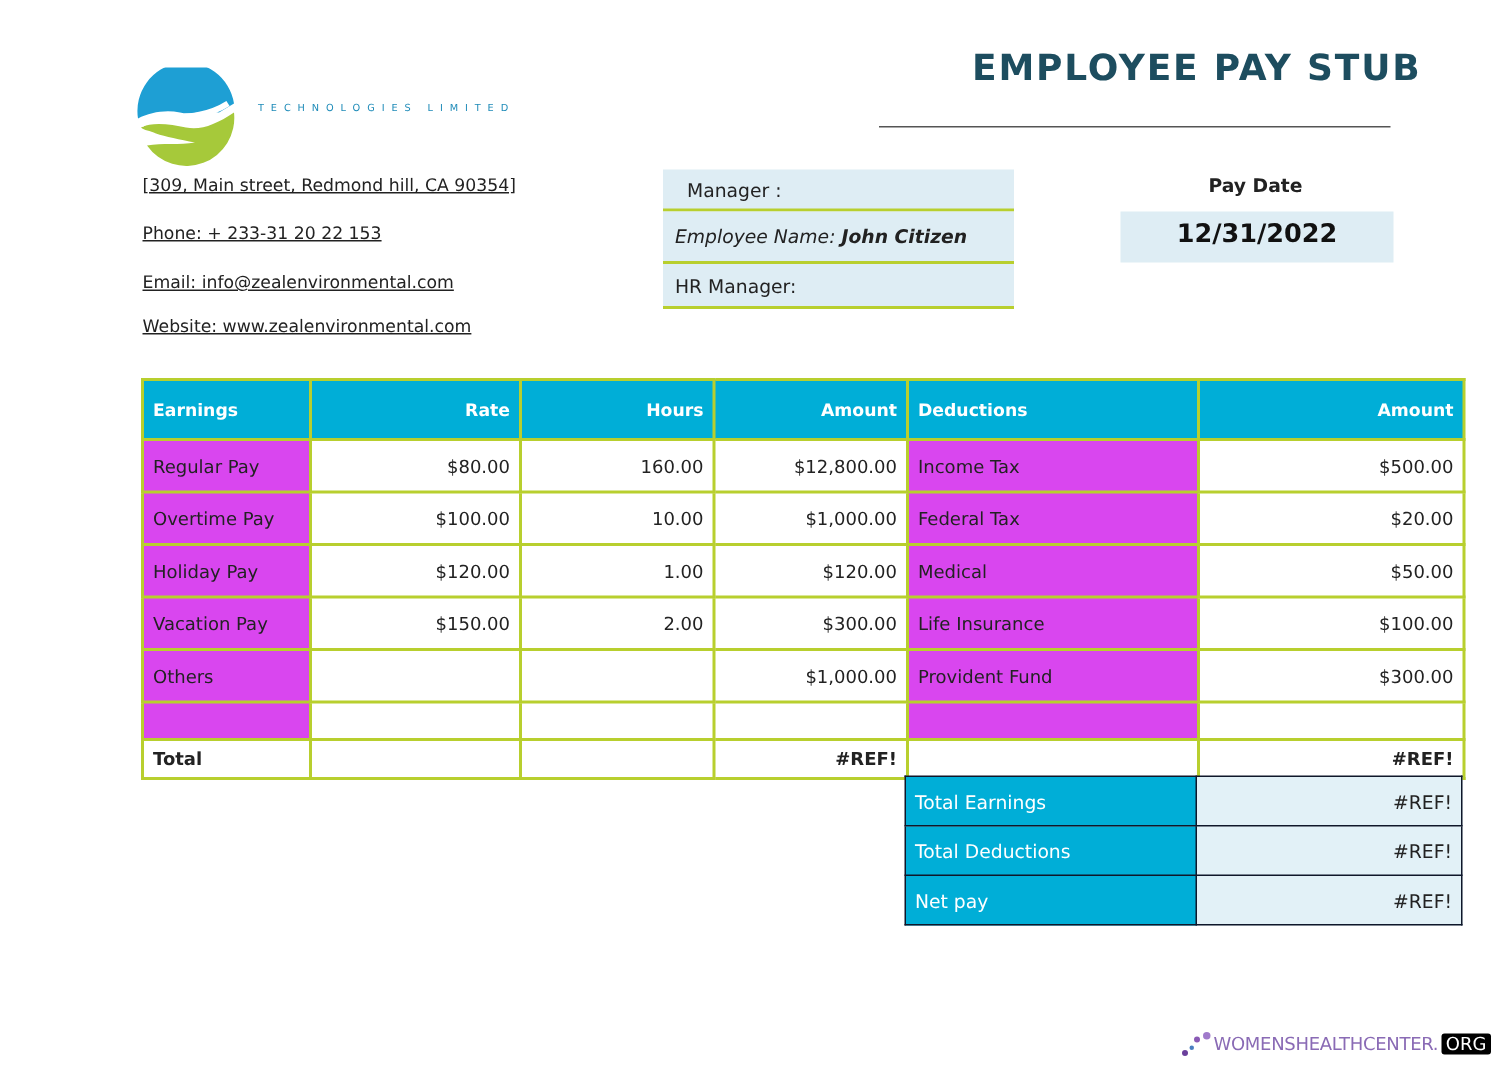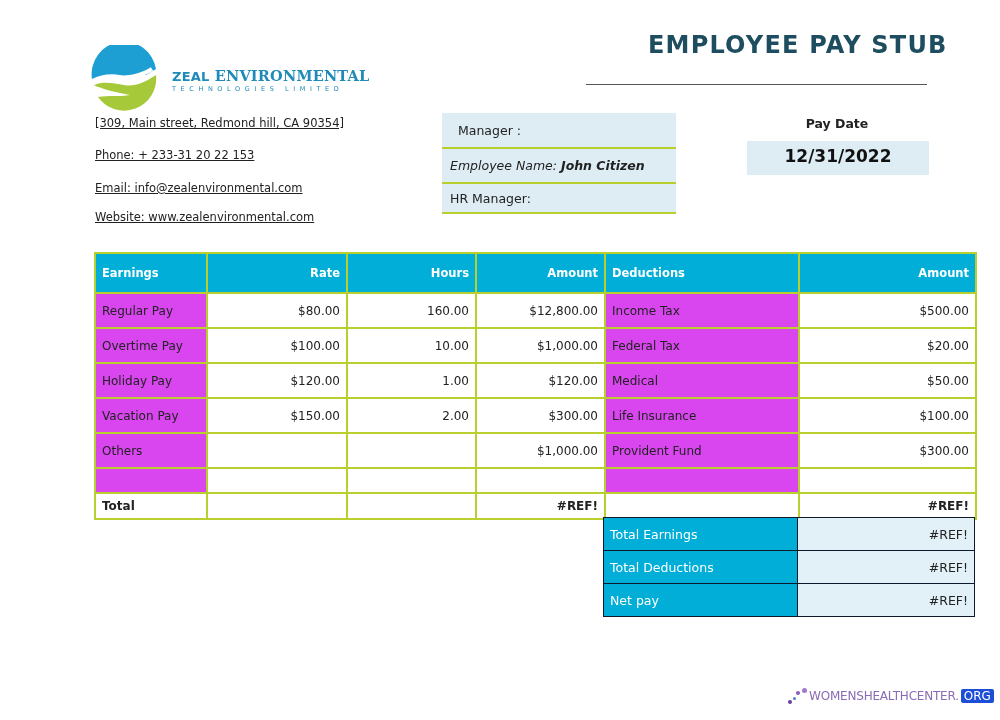--- a/index.html
+++ b/index.html
@@ -20,21 +20,21 @@
 
     
     .company { position: absolute; left: 95px; top: 116px; font-size: 11.5px; color: #222; }
     .company div { height: 32px; white-space: nowrap; text-decoration: underline; }
     .company div:nth-child(2) { height: 33px; }
     .company div:nth-child(3) { height: 29px; }
 
     
     .info-box { position: absolute; left: 442px; top: 113px; width: 234px; }
     .info-row { background: #deedf4; border-bottom: 2px solid #b8cf2e; padding-left: 8px; font-size: 12.5px; color: #222; display: flex; align-items: center; white-space: nowrap; }
-    .info-row.r1 { height: 36px; padding-left: 16px; }
+    .info-row.r1 { height: 28px; padding-left: 16px; }
     .info-row.r2 { height: 35px; font-style: italic; }
     .info-row.r3 { height: 30px; }
     .info-row.r4 { height: 30px; }
     .info-row b { font-weight: bold; margin-left: 4px; }
 
     
     .paydate-label { position: absolute; left: 747px; top: 116px; width: 180px; text-align: center; font-size: 12.5px; font-weight: bold; color: #222; }
     .paydate-value { position: absolute; left: 747px; top: 141px; width: 182px; height: 34px; background: #deedf4; text-align: center; line-height: 30px; font-size: 17px; font-weight: bold; color: #111; }
 
     
@@ -55,36 +55,32 @@
     .summary { position: absolute; left: 603px; top: 517px; border-collapse: collapse; table-layout: fixed; font-size: 12.5px; }
     .summary td { border: 1px solid #0f172a; height: 33px; padding: 0 6px; white-space: nowrap; }
     .summary td.k { background: #00aed7; color: #ffffff; width: 194px; }
     .summary td.v { background: #e2f1f7; text-align: right; width: 177px; color: #222; }
 
     
     .watermark { position: absolute; left: 787px; top: 686px; display: flex; align-items: center; }
     .wm-dots { width: 22px; height: 20px; position: relative; }
     .wm-dots span { position: absolute; border-radius: 50%; background: #6a3f9b; }
     .wm-text { font-size: 12px; color: #8a6bb5; letter-spacing: -0.2px; white-space: nowrap; }
-    .wm-org { background: #1d4ed8; color: #fff; font-size: 12px; padding: 0 3px; margin-left: 2px; border-radius: 2px; }
+    .wm-org { background: #000000; color: #fff; font-size: 12px; padding: 0 3px; margin-left: 2px; border-radius: 2px; }
   </style>
 </head>
 <body>
 
 <div class="logo">
   <svg class="logo-mark" viewBox="0 0 68 66">
     <path d="M2 34 A32 32 0 0 1 66 24 L56 30 C46 28 38 32 30 30 C20 28 10 30 2 34 Z" fill="#1e9fd4"></path>
     <path d="M4 40 C12 36 24 38 34 40 C44 42 54 38 66 30 A32 32 0 0 1 8 52 C18 50 30 52 40 50 C30 48 20 46 14 44 C10 42 6 42 4 40 Z" fill="#a6c93a"></path>
     <path d="M4 38 C16 30 40 38 62 24" fill="none" stroke="#ffffff" stroke-width="4"></path>
   </svg>
   <div class="logo-text">
-    <div class="logo-name">
-      <span class="zeal">ZEAL</span>
-      <span>ENVIRONMENTAL</span>
-    </div>
     <div class="logo-sub">TECHNOLOGIES LIMITED</div>
   </div>
 </div>
 
 <div class="title">EMPLOYEE  PAY STUB</div>
 <div class="title-rule"></div>
 
 <div class="company">
   <div>[309, Main street, Redmond hill,  CA 90354]</div>
   <div>Phone: + 233-31 20 22 153</div>

